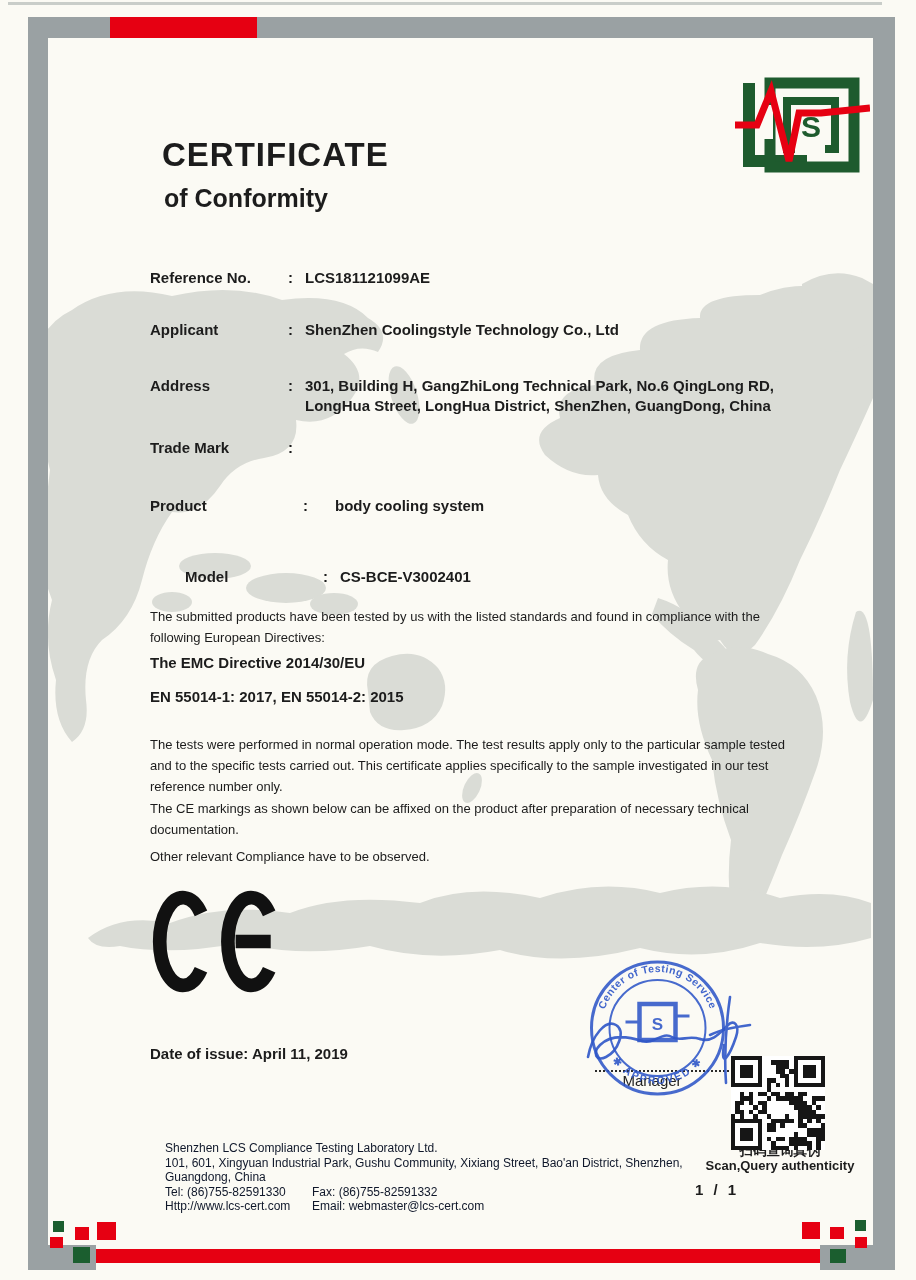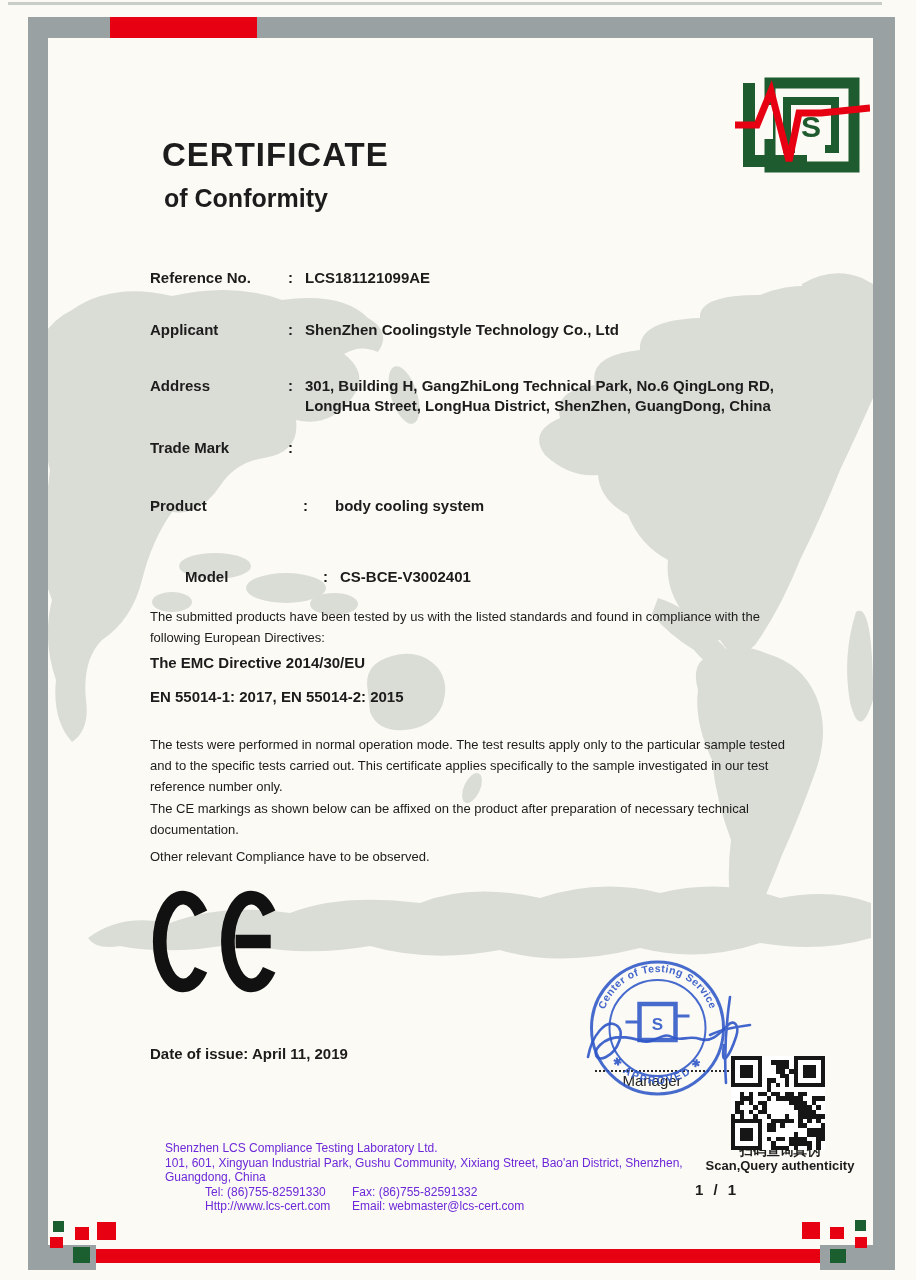--- a/index.html
+++ b/index.html
@@ -35,22 +35,22 @@
   .stampsvg{left:575px;top:958px;width:200px;height:150px;z-index:4;}
   .sigsvg{left:578px;top:985px;width:200px;height:110px;z-index:5;}
   
   .qr{left:731px;top:1056px;width:94px;height:94px;background:#fff;display:grid;
       grid-template-columns:repeat(21,1fr);grid-template-rows:repeat(21,1fr);z-index:4;}
   .qr div{width:100%;height:100%;}
   .qm{background:#161616;}
   .qr-zh{left:695px;top:1142px;width:170px;text-align:center;font-size:13.5px;font-weight:bold;}
   .qr-en{left:688px;top:1158px;width:184px;text-align:center;font-size:13px;font-weight:bold;}
   
-  .footer{left:165px;top:1141px;width:520px;font-size:12px;line-height:14.5px;color:#6d28d9;}
-  .footer .cols{display:flex;margin-left:40px;}
+  .footer{left:165px;top:1141px;width:520px;font-size:12px;line-height:14.5px;color:#0f172a;}
+  .footer .cols{display:flex;}
   .footer .c1{width:147px;}
   .pagenum{left:695px;top:1181px;font-size:15px;font-weight:bold;letter-spacing:3px;}
   .z1{z-index:1;} .z2{z-index:2;}
   svg{display:block;}
 </style>
 </head>
 <body>
 
 <div class="doc">
 

